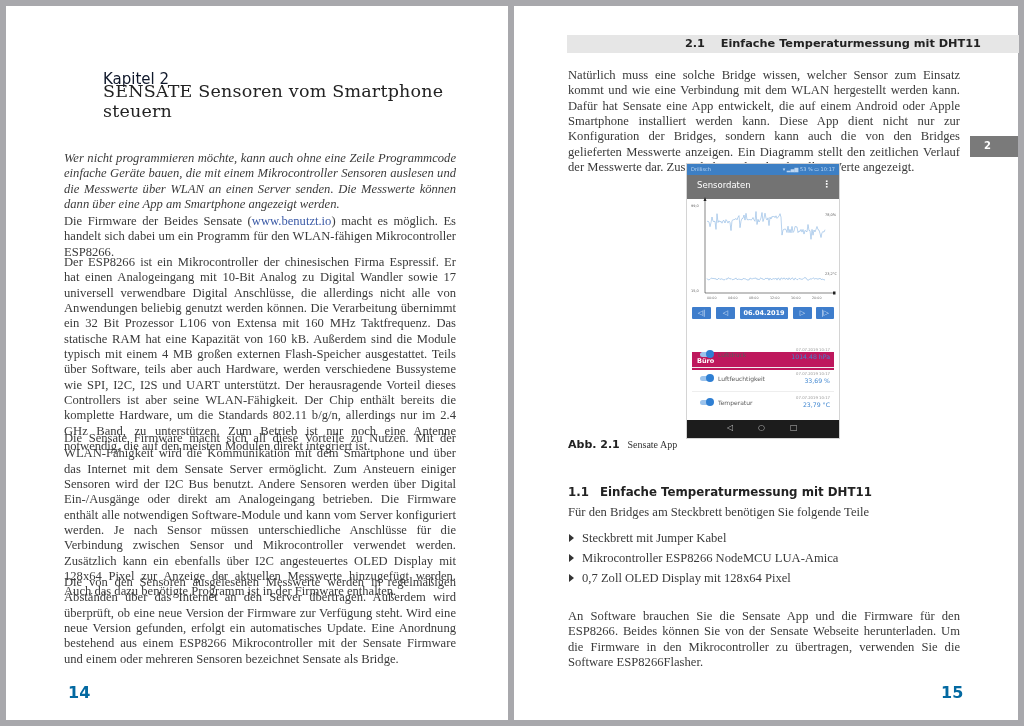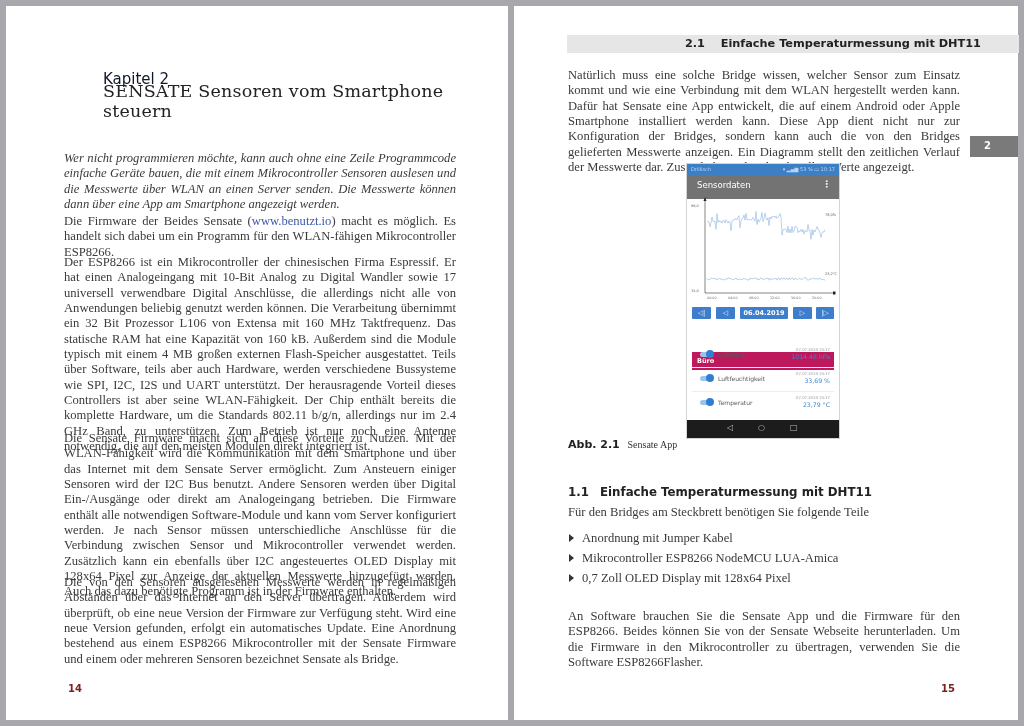--- a/index.html
+++ b/index.html
@@ -6,21 +6,21 @@
   body { width:1024px; height:726px; background:#a8a8ac; position:relative; overflow:hidden; font-family:"DejaVu Serif", serif; }
   .page { position:absolute; background:#fff; top:6px; height:714px; }
   .page-left { left:6px; width:502px; }
   .page-right { left:514px; width:504px; }
   .chapter-label { position:absolute; left:97px; top:64px; font-family:"DejaVu Sans", sans-serif; font-size:15px; color:#0f172a; }
   .chapter-title { position:absolute; left:97px; top:75px; font-family:"DejaVu Serif", serif; font-size:17.5px; color:#222; letter-spacing:0.2px; }
   .para { position:absolute; font-family:"Liberation Serif", serif; font-size:12.6px; line-height:15.35px; color:#3a3a3a; text-align:justify; margin:0; }
   .pl { left:58px; width:392px; }
   .pr { left:54px; width:392px; }
   .link { color:#3b5aa6; }
-  .page-num { position:absolute; font-family:"DejaVu Sans", sans-serif; font-size:10px; font-weight:bold; color:#7f1d1d; }
+  .page-num { position:absolute; font-family:"DejaVu Sans", sans-serif; font-size:16px; font-weight:bold; color:#0369a1; }
   .running-header { position:absolute; left:53px; top:29px; width:452px; height:18px; background:#e6e6e6; }
   .running-header span { position:absolute; right:38px; top:2px; font-family:"DejaVu Sans", sans-serif; font-size:11.3px; font-weight:bold; color:#222; }
   .tab-marker { position:absolute; right:0px; top:130px; width:48px; height:21px; background:#7a7a7a; color:#fff; font-family:"DejaVu Sans", sans-serif; font-weight:bold; font-size:10px; }
   .tab-marker span { position:absolute; left:14px; top:4px; }
   
   .phone { position:absolute; left:172px; top:157px; width:152px; height:274px; background:#fff; border:1px solid #d4d4d4; overflow:hidden; font-family:"DejaVu Sans", sans-serif; }
   .statusbar { height:11px; background:#3d7fc4; color:#bcd6f2; font-size:5px; position:relative; }
   .statusbar .l { position:absolute; left:4px; top:2px; }
   .statusbar .r { position:absolute; right:4px; top:2px; }
   .appbar { height:24px; background:#737373; color:#fff; font-size:8.5px; position:relative; }
@@ -150,21 +150,21 @@
     <b>Abb. 2.1</b>&nbsp;&nbsp;<span class="ctext">Sensate App</span>
   </div>
 
   <div class="section-heading">
     <span class="num">1.1</span><span>Einfache Temperaturmessung mit DHT11</span>
   </div>
 
   <p class="para pr" style="top:499px;">Für den Bridges am Steckbrett benötigen Sie folgende Teile</p>
 
   <ul class="bullets">
-    <li><span class="tri"></span><span>Anordnung mit Jumper Kabel</span></li>
+    <li><span class="tri"></span><span>Steckbrett mit Jumper Kabel</span></li>
     <li><span class="tri"></span><span>Mikrocontroller ESP8266 NodeMCU LUA-Amica</span></li>
     <li><span class="tri"></span><span>0,7 Zoll OLED Display mit 128x64 Pixel</span></li>
   </ul>
 
   <p class="para pr" style="top:603px;">An Software brauchen Sie die Sensate App und die Firmware für den ESP8266. Beides können Sie von der Sensate Webseite herunterladen. Um die Firmware in den Mikrocontroller zu übertragen, verwenden Sie die Software ESP8266Flasher.</p>
 
   <div class="page-num" style="left:427px; top:677px;">15</div>
 </div>
 
 </body></html>

